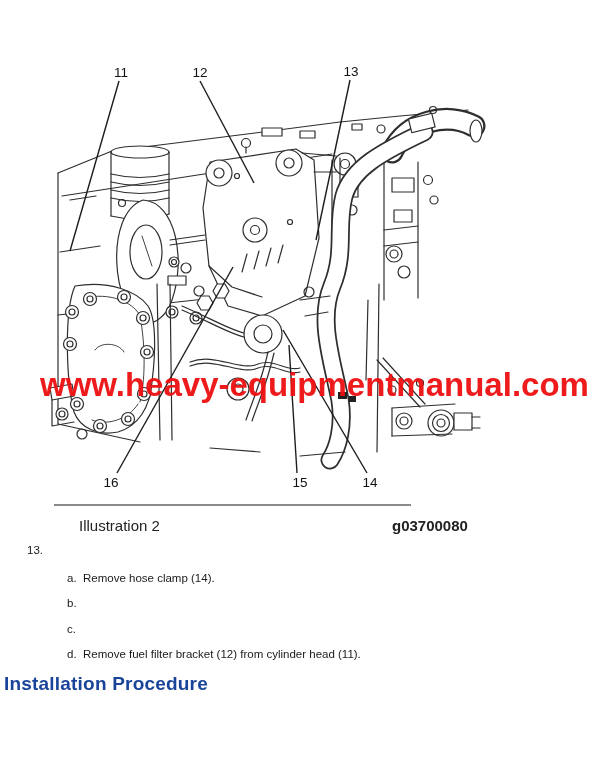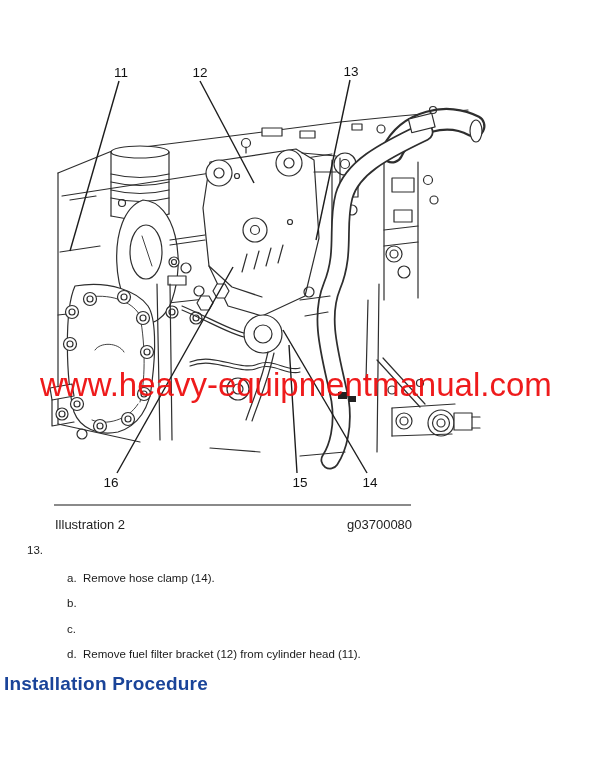--- a/index.html
+++ b/index.html
@@ -10,26 +10,26 @@
   .figure{position:absolute;left:0;top:0;width:480px;height:540px;}
   .figure svg{position:absolute;left:0;top:0;}
   .art{fill:none;stroke:#2e2e2e;stroke-width:1.2;stroke-linecap:round;stroke-linejoin:round;}
   .art .fw{fill:#ffffff;}
   .art .dk{fill:#222222;stroke:none;}
   .art .thin{stroke-width:0.9;}
   #callouts line{stroke:#1c1c1c;stroke-width:1.4;}
   #callouts text{font-family:"Liberation Sans",sans-serif;font-size:13.5px;fill:#111111;text-anchor:middle;}
   .watermark{
     position:absolute;left:40px;top:366px;font-size:33px;line-height:38px;
-    letter-spacing:0px;white-space:nowrap;font-weight:400;opacity:.95;
+    letter-spacing:0px;white-space:nowrap;font-weight:700;opacity:.95;
   }
   .divider{position:absolute;left:54px;top:504px;width:357px;height:1.6px;background:#8a8a8a;}
-  .cap{position:absolute;top:517px;font-size:13px;color:#222;}
+  .cap{position:absolute;top:517px;font-size:15px;color:#222;margin-left:24px;}
   .cap-left{left:55px;}
-  .cap-right{left:347px;}
+  .cap-right{left:368px;font-weight:bold;}
   .content{position:absolute;left:0;top:544px;width:600px;font-size:11.5px;line-height:13.5px;}
   .step-main{display:flex;padding-left:27px;margin-bottom:14px;}
   .step-num{width:26px;flex:none;}
   .step-text{width:492px;}
   .substep{display:flex;margin-left:67px;margin-bottom:12px;}
   .sub-label{width:16px;flex:none;}
   .sub-text{width:478px;}
   h2{margin:15px 0 0 4px;font-size:19px;font-weight:bold;letter-spacing:.2px;}
 </style>
 </head>

